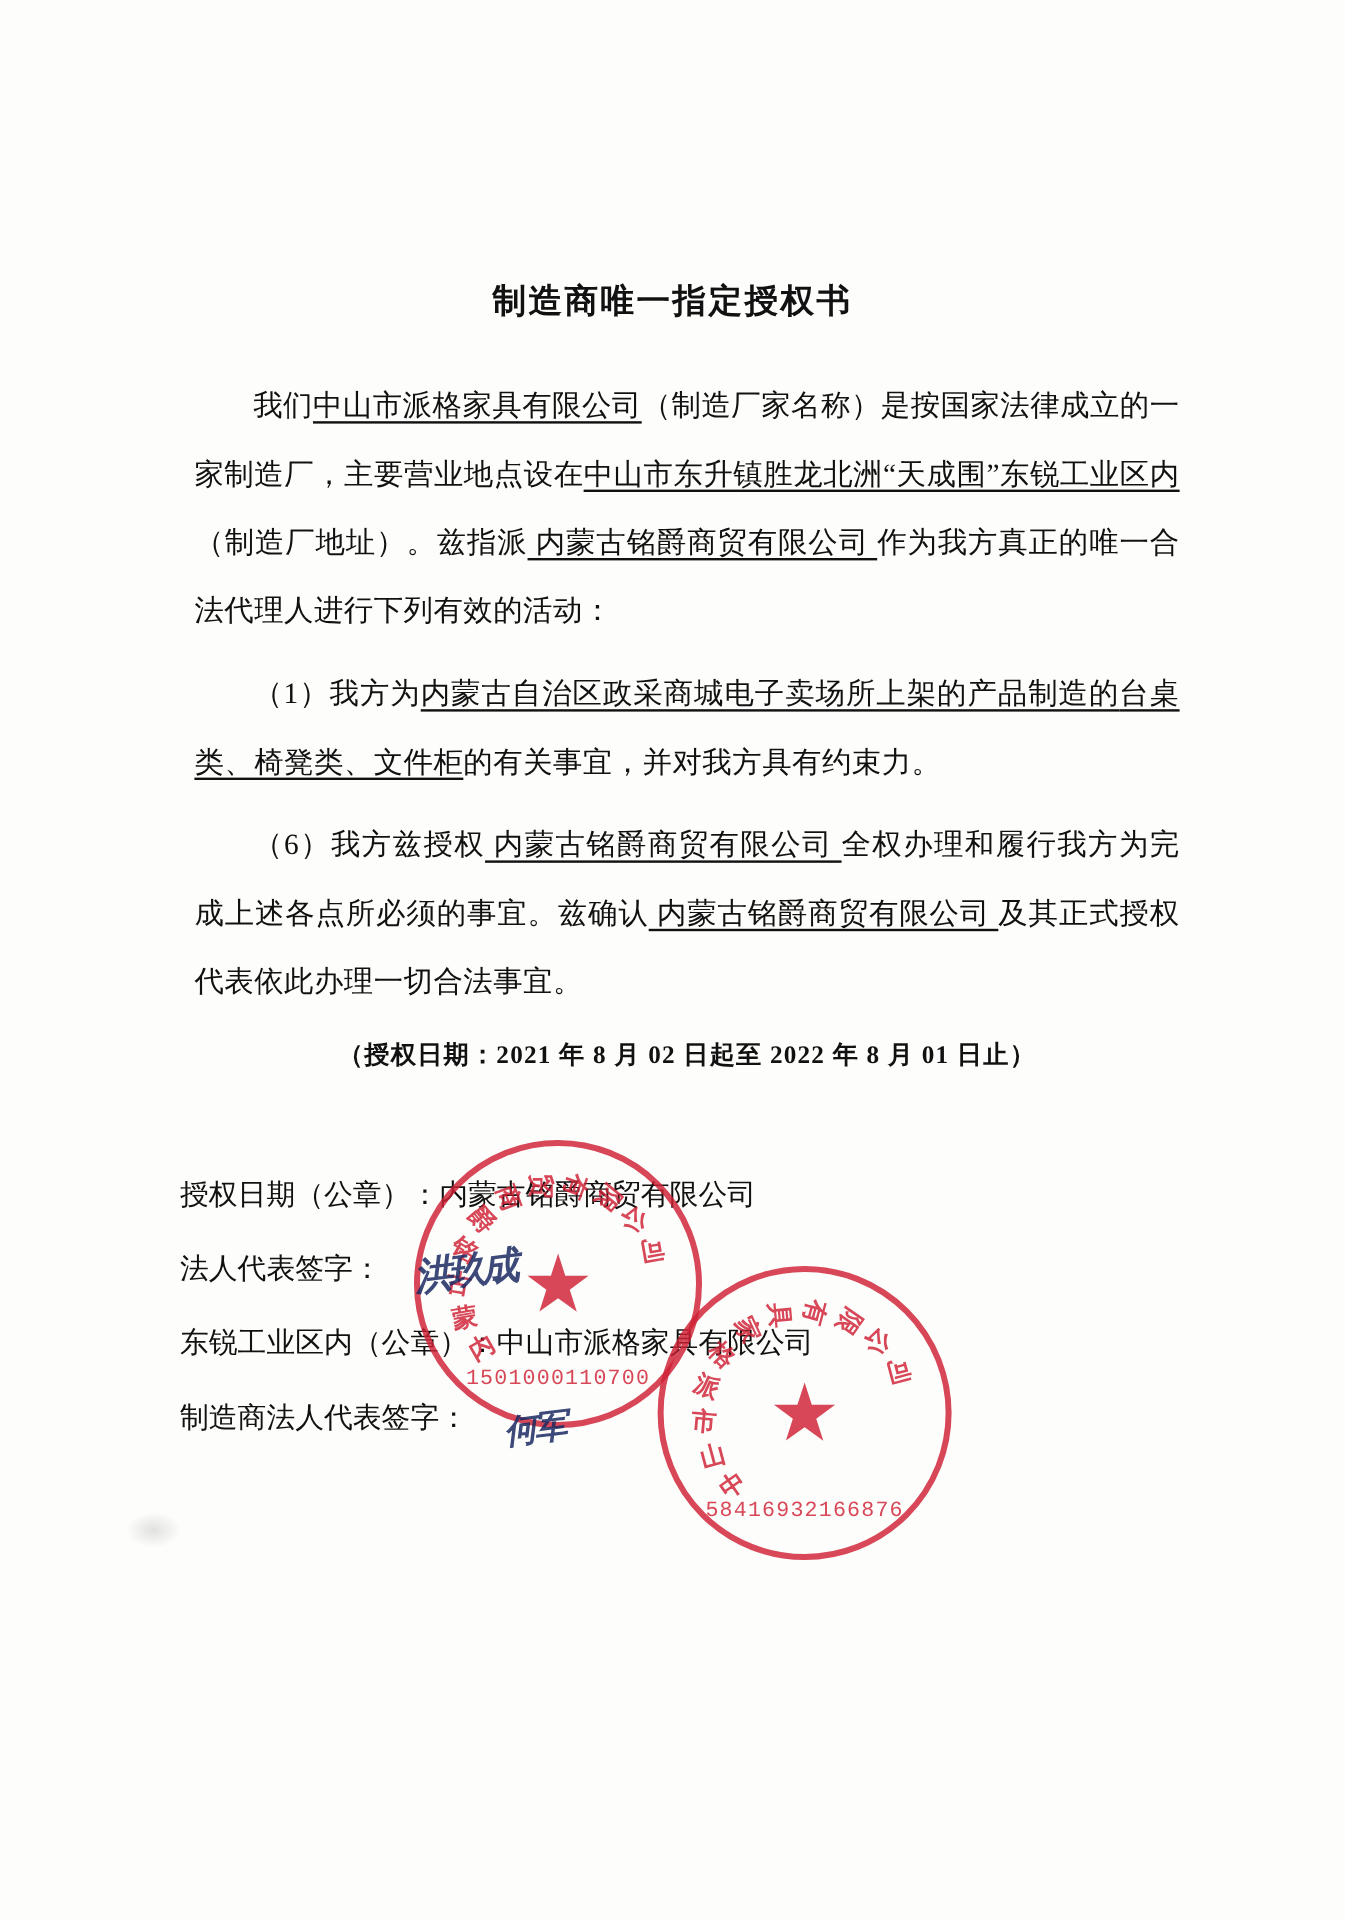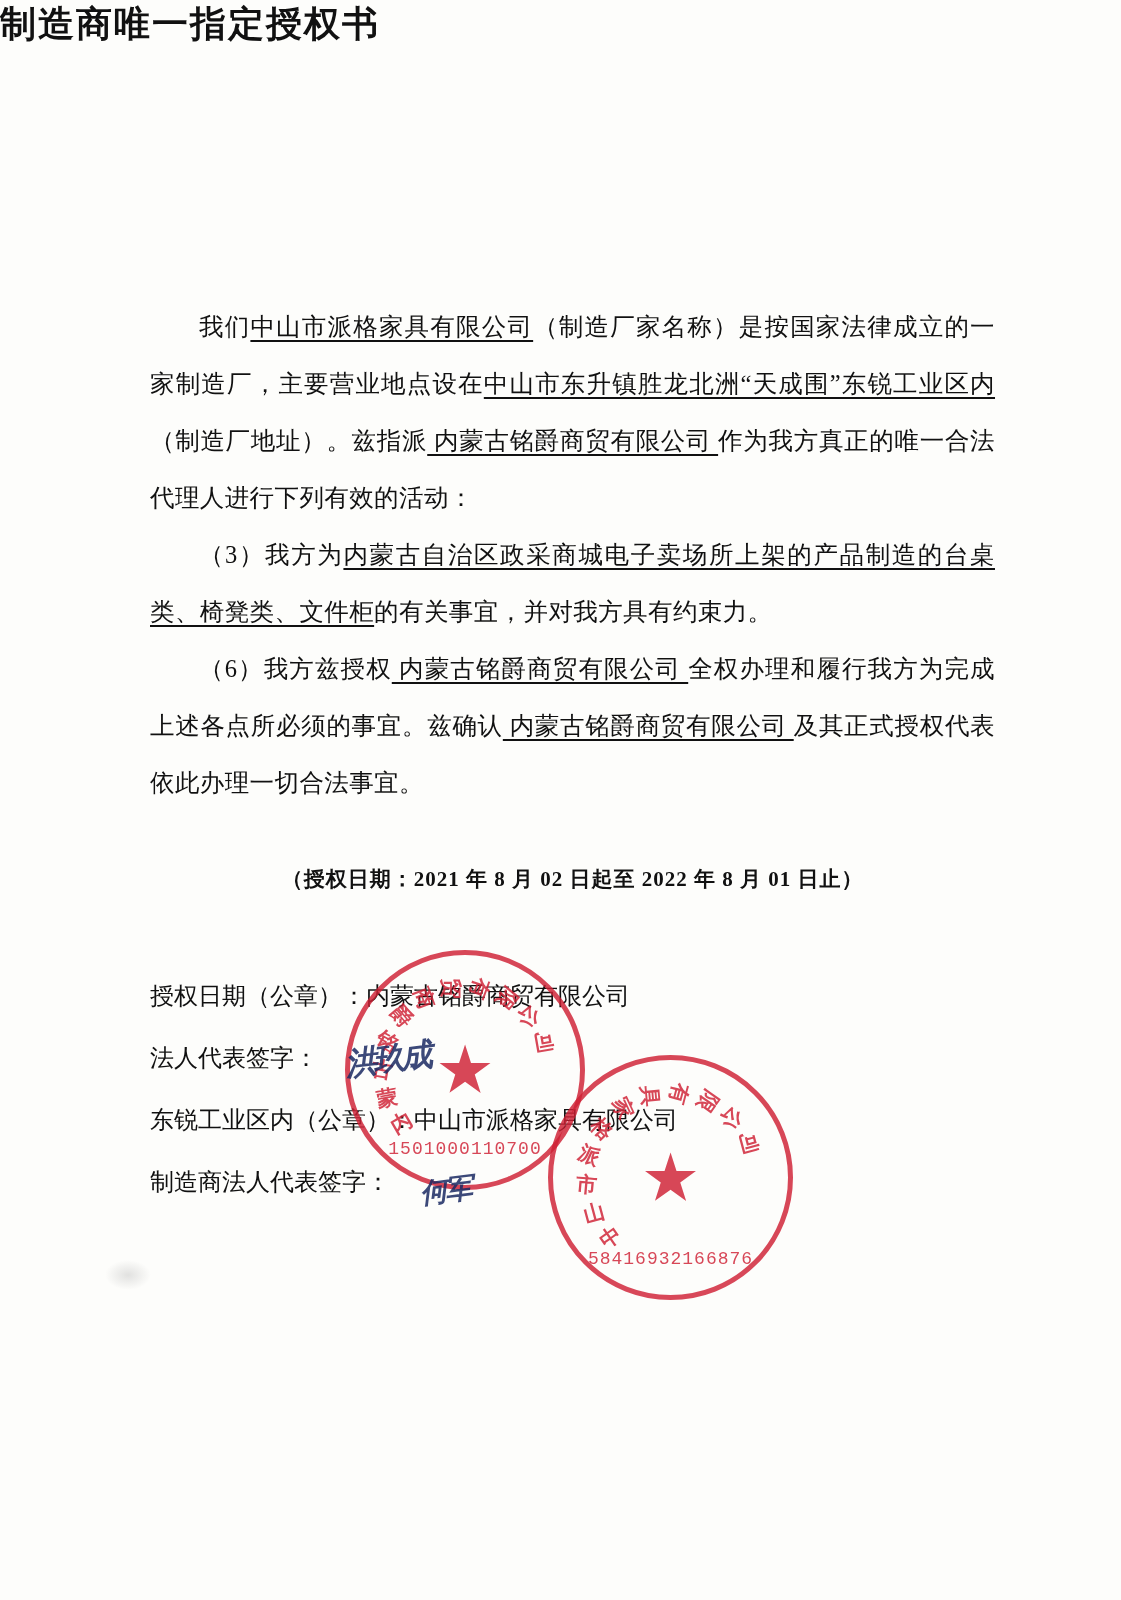--- a/index.html
+++ b/index.html
@@ -16,39 +16,40 @@
     overflow: hidden;
   }
   .page {
     position: relative;
     width: 1121px;
     height: 1600px;
     box-sizing: border-box;
     padding: 0;
   }
   .title {
-    text-align: left;
-    font-size: 36px;
+    text-align: center;
+    font-size: 28px;
     font-weight: bold;
     letter-spacing: 2px;
     margin: 0;
+    padding-top: 232px;
     font-family: "Liberation Serif", "DejaVu Serif", serif;
   }
   .body-text {
     position: absolute;
     left: 150px;
     top: 298px;
     width: 845px;
     font-size: 24.5px;
     line-height: 57px;
     text-align: justify;
     letter-spacing: 0.4px;
   }
   .p {
-    margin: 0;
+    margin: 12px;
     text-indent: 2em;
   }
   .u {
     text-decoration: underline;
     text-underline-offset: 5px;
   }
   .date-line {
     position: absolute;
     left: 150px;
     top: 865px;
@@ -167,21 +168,21 @@
 
   <h1 class="title">制造商唯一指定授权书</h1>
 
   <div class="body-text">
 
     <p class="p">
       <span>我们</span><span class="u">中山市派格家具有限公司</span><span>（制造厂家名称）是按国家法律成立的一家制造厂，主要营业地点设在</span><span class="u">中山市东升镇胜龙北洲“天成围”东锐工业区内</span><span>（制造厂地址）。兹指派</span><span class="u"> 内蒙古铭爵商贸有限公司 </span><span>作为我方真正的唯一合法代理人进行下列有效的活动：</span>
     </p>
 
     <p class="p">
-      <span>（3）我方为</span><span class="u">内蒙古自治区政采商城电子卖场</span><span class="u">所上架的产品制造的</span><span class="u">台桌类、椅凳类、文件柜</span><span>的有关事宜，并对我方具有约束力。</span>
+      <span>（1）我方为</span><span class="u">内蒙古自治区政采商城电子卖场</span><span class="u">所上架的产品制造的</span><span class="u">台桌类、椅凳类、文件柜</span><span>的有关事宜，并对我方具有约束力。</span>
     </p>
 
     <p class="p">
       <span>（6）我方兹授权</span><span class="u"> 内蒙古铭爵商贸有限公司 </span><span>全权办理和履行我方为完成上述各点所必须的事宜。兹确认</span><span class="u"> 内蒙古铭爵商贸有限公司 </span><span>及其正式授权代表依此办理一切合法事宜。</span>
     </p>
 
   </div>
 
   <div class="date-line">（授权日期：2021 年 8 月 02 日起至 2022 年 8 月 01 日止）</div>
 

